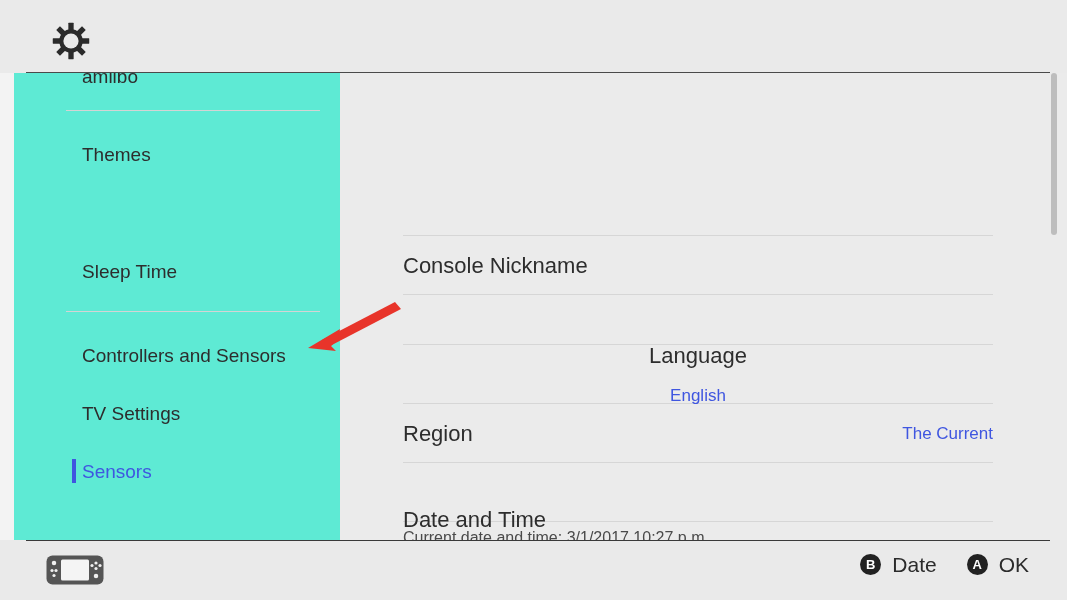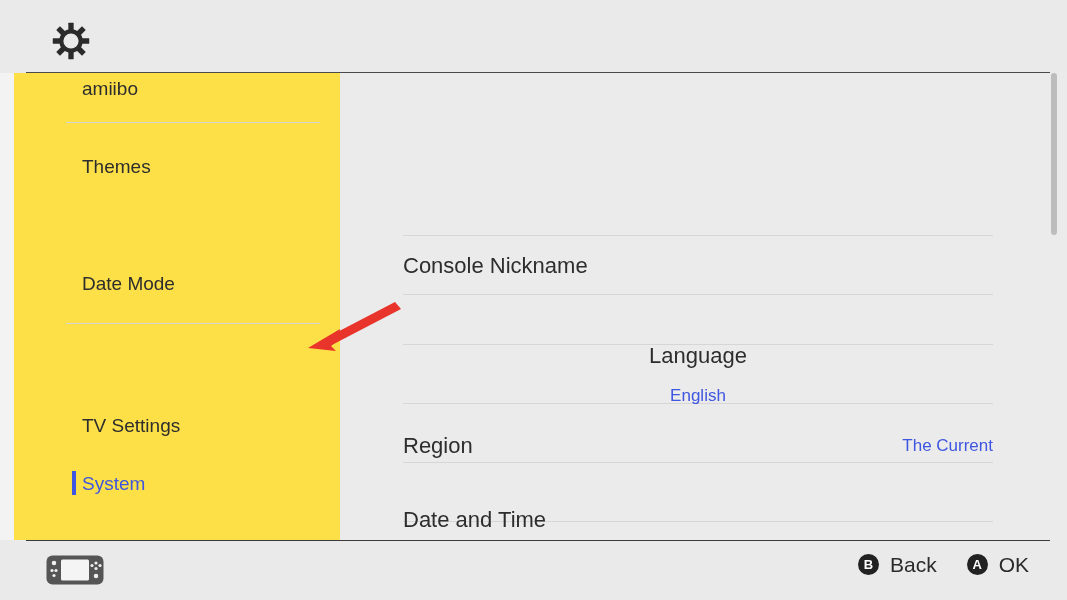--- a/index.html
+++ b/index.html
@@ -72,24 +72,24 @@
   }
   #left-strip {
     position: absolute;
     left: 0; top: 0;
     width: 14px;
     height: 540px;
     background: #f3f3f3;
   }
   #sidebar {
     position: absolute;
-    left: 14px; top: 12px;
+    left: 14px; top: 0;
     width: 326px;
     height: 540px;
-    background: #fde047;
+    background: #5eead4;
   }
   #main-panel {
     position: absolute;
     left: 340px; top: 0;
     width: 727px;
     height: 540px;
     background: #ebebeb;
   }
 
   
@@ -276,31 +276,34 @@
       <div class="side-item" style="top:56px;">
         <span class="side-label">amiibo</span>
       </div>
 
       <div class="side-item" style="top:134px;align-items:center;">
         <span class="side-label">Themes</span>
       </div>
 
 
       <div class="side-item" style="top:251px;">
-        <span class="side-label">Date Mode</span>
-      </div>
-
+        <span class="side-label">Sleep Time</span>
+      </div>
+
+      <div class="side-item" style="top:335px;">
+        <span class="side-label">Controllers and Sensors</span>
+      </div>
 
       <div class="side-item" style="top:393px;">
         <span class="side-label">TV Settings</span>
       </div>
 
       <div class="side-item selected" style="top:451px;">
         <span class="sel-bar"></span>
-        <span class="side-label">System</span>
+        <span class="side-label">Sensors</span>
       </div>
 
     </nav>
 
     <section id="main-panel">
 
       <div class="row-divider" style="top:235px;"></div>
       <div class="row-divider" style="top:294px;"></div>
       <div class="row-divider" style="top:344px;"></div>
       <div class="row-divider" style="top:403px;"></div>
@@ -315,30 +318,31 @@
       <div class="main-row" style="top:295px;">
         <span class="row-label"></span>
         <span class="row-value"></span>
       </div>
 
       <div class="main-row" style="top:345px;flex-direction:column;">
         <span class="row-label">Language</span>
         <span class="row-value">English</span>
       </div>
 
-      <div class="main-row" style="top:416px;">
+      <div class="main-row" style="top:404px;">
         <span class="row-label">Region</span>
         <span class="row-value">The Current</span>
       </div>
 
       <div class="main-row" style="top:490px;">
         <span class="row-label">Date and Time</span>
         <span class="row-value"></span>
       </div>
 
+      <div id="datetime-note">Current date and time: 3/1/2017 10:27 p.m.</div>
 
     </section>
   </div>
 
   <div id="scrollbar-track">
     <div id="scrollbar-thumb"></div>
   </div>
 
   <header id="header">
     <div id="header-inner">
@@ -381,21 +385,21 @@
     <circle cx="100" cy="16" r="3.2" fill="#f0f0f0"></circle>
     <circle cx="92" cy="21" r="3.2" fill="#f0f0f0"></circle>
     <circle cx="108" cy="21" r="3.2" fill="#f0f0f0"></circle>
     <circle cx="100" cy="27" r="3.2" fill="#f0f0f0"></circle>
     <circle cx="100" cy="42" r="4.5" fill="#f0f0f0"></circle>
   </svg>
 
   <div id="footer-buttons">
     <div class="foot-btn">
       <span class="btn-badge">B</span>
-      <span class="foot-label">Back</span>
+      <span class="foot-label">Date</span>
     </div>
     <div class="foot-btn">
       <span class="btn-badge">A</span>
       <span class="foot-label">OK</span>
     </div>
   </div>
 
 </div>
 
 </body></html>

